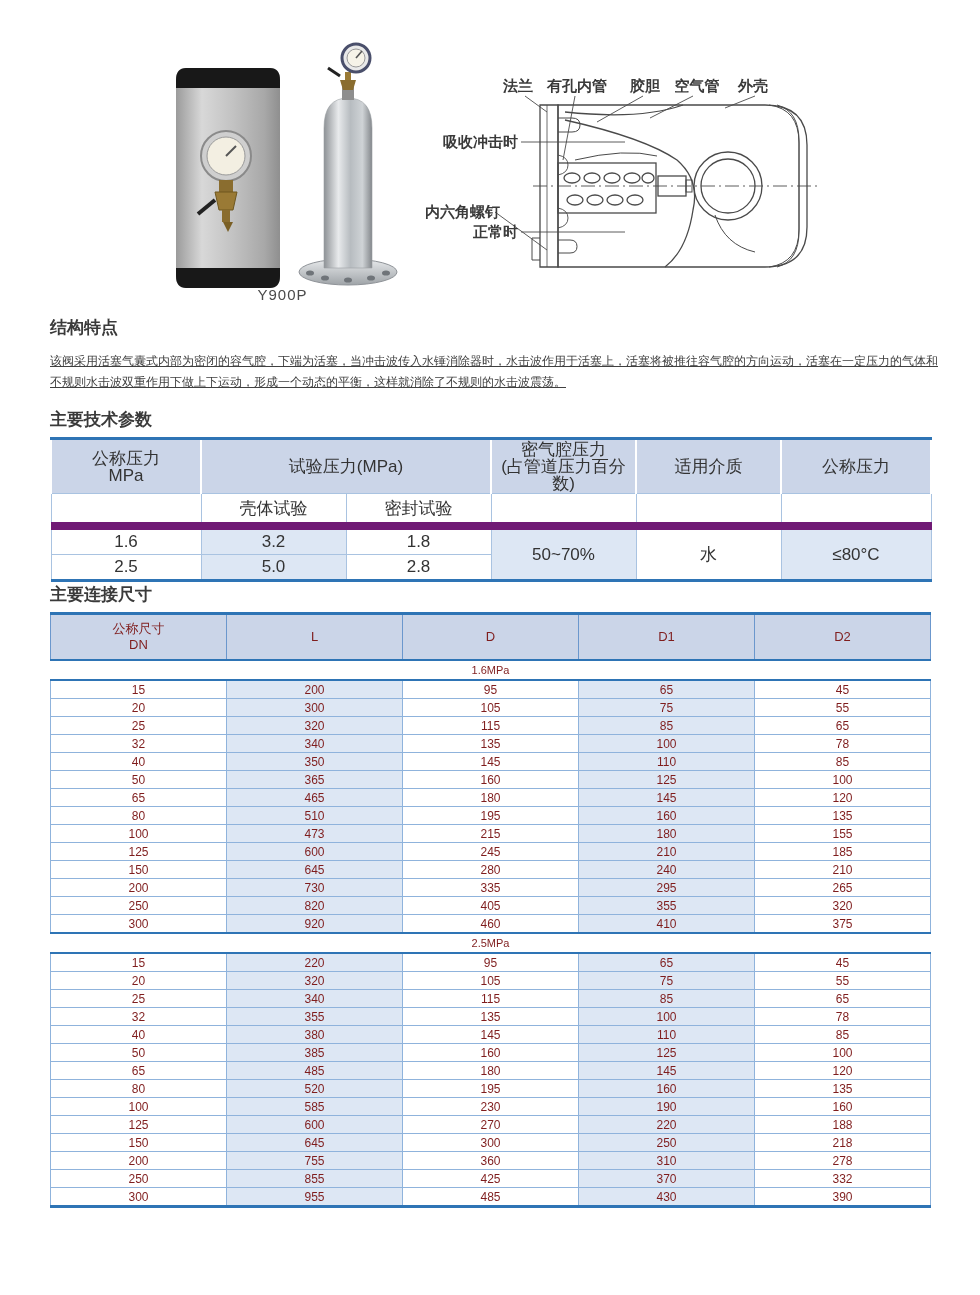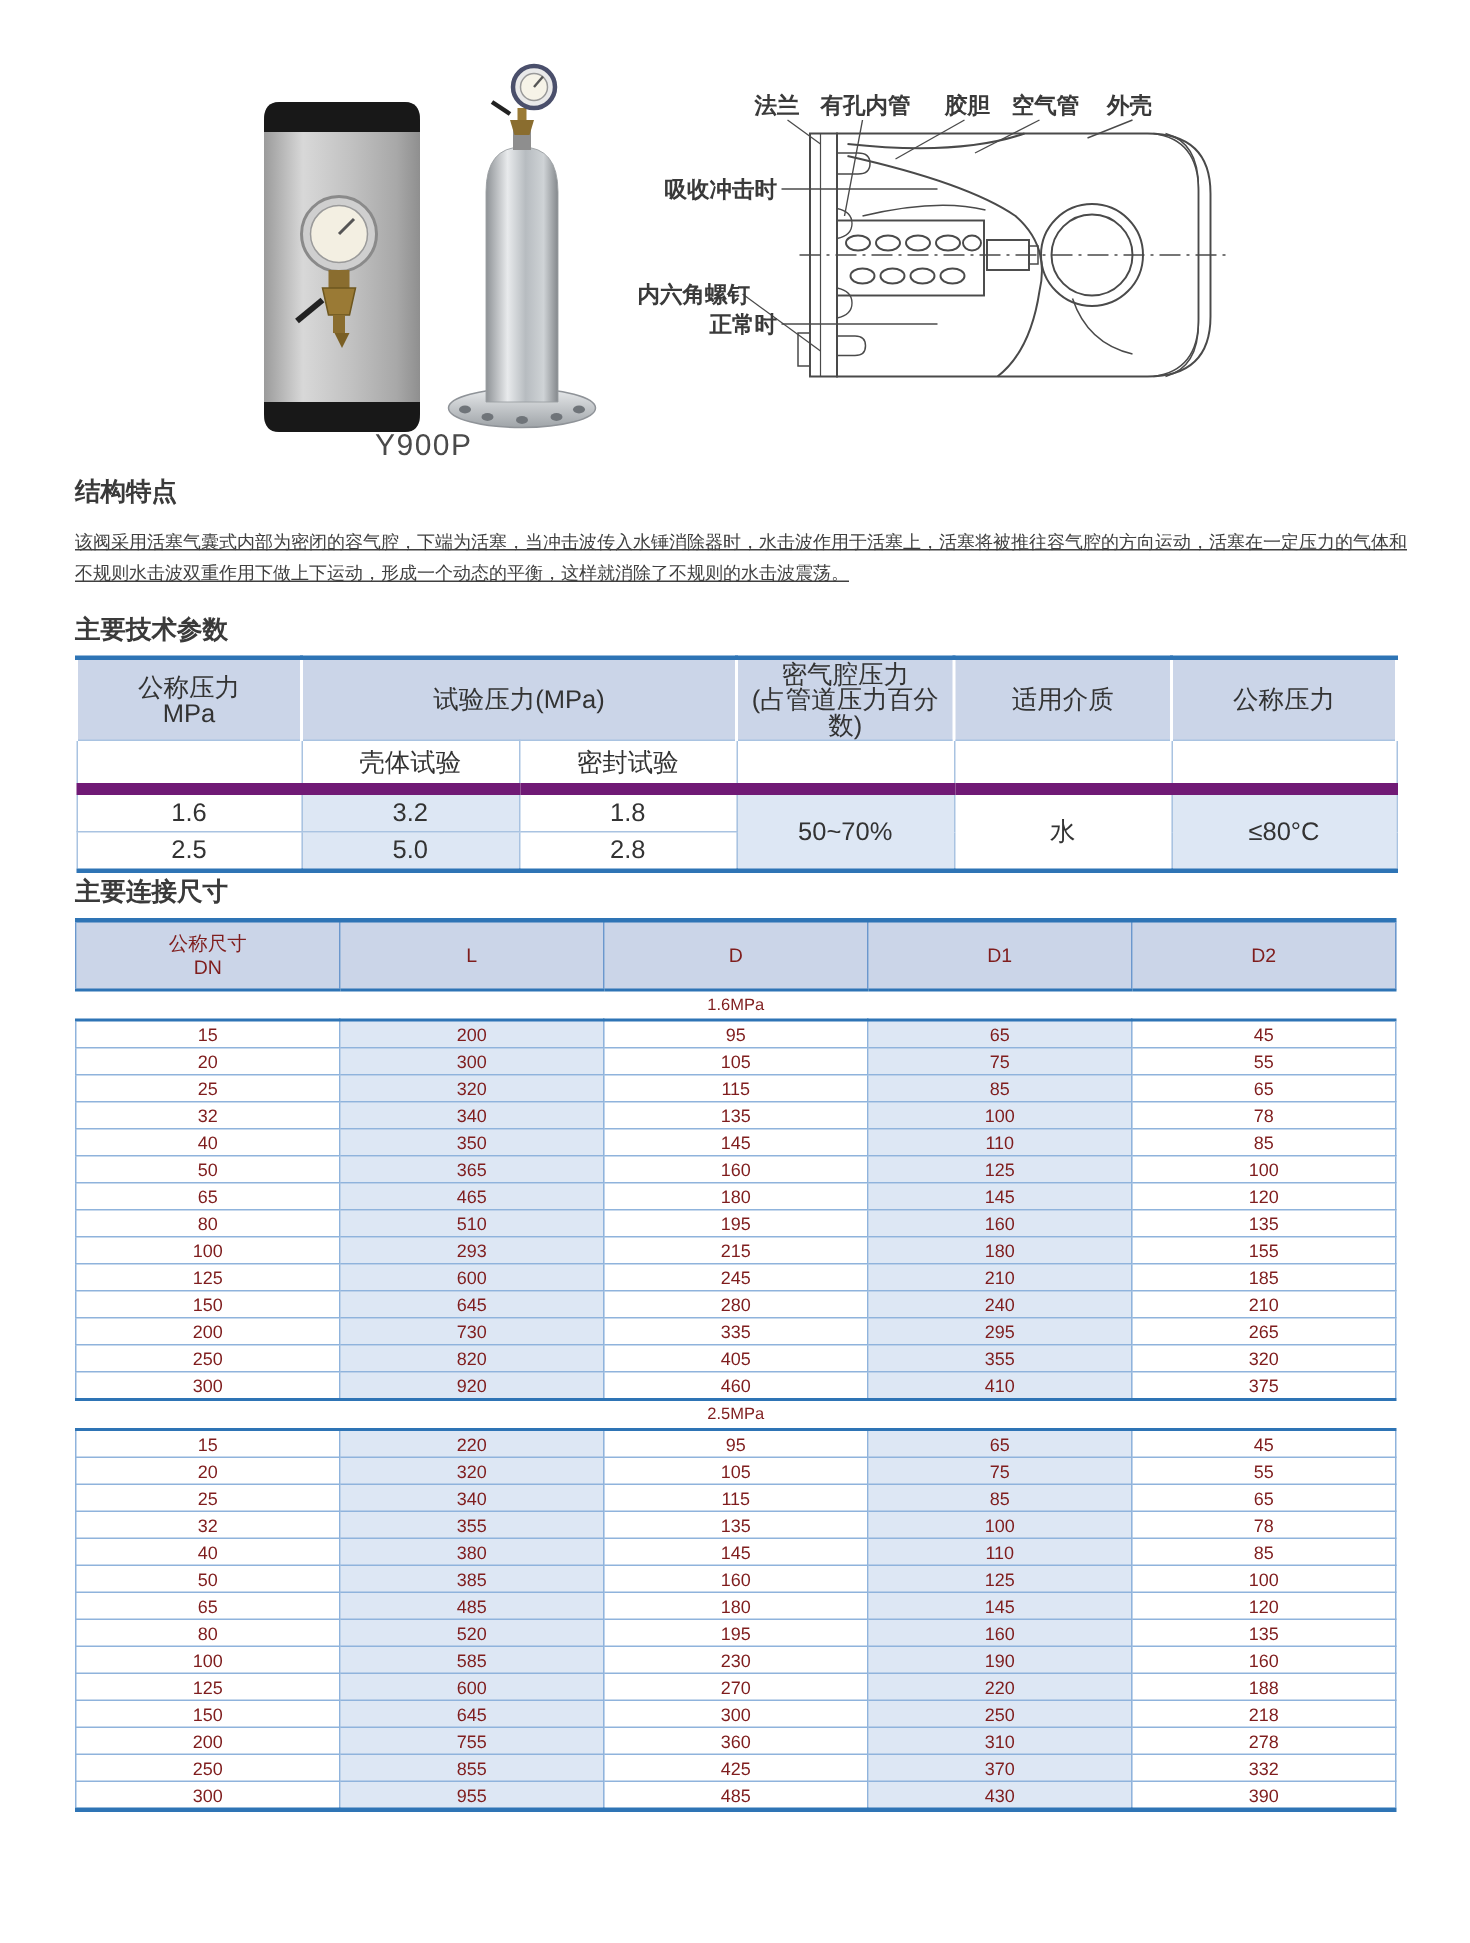--- a/index.html
+++ b/index.html
@@ -2,22 +2,22 @@
 <html><head>
 <meta charset="utf-8">
 <style>
   html,body{margin:0;padding:0;background:#fff;}
   .page{position:relative;width:980px;height:1295px;background:#fff;overflow:hidden;
         font-family:"Liberation Sans","DejaVu Sans",sans-serif;color:#3c3c3c;}
 
   
   .photo-wrap{position:absolute;left:160px;top:40px;width:245px;height:248px;}
   .photo-caption{position:absolute;left:160px;top:286px;width:245px;text-align:center;
-                 font-size:20px;color:#4a4a4a;letter-spacing:1px;}
-  .diagram-wrap{position:absolute;left:425px;top:44px;width:535px;height:238px;}
+                 font-size:15px;color:#4a4a4a;letter-spacing:1px;}
+  .diagram-wrap{position:absolute;left:425px;top:60px;width:535px;height:238px;}
   .diagram-wrap svg text{font-family:"Liberation Sans","DejaVu Sans",sans-serif;
                          font-size:15px;fill:#3a3a3a;font-weight:bold;}
 
   
   .sec-title{position:absolute;left:50px;font-size:17px;font-weight:bold;color:#3a3a3a;}
   .body-text{position:absolute;left:50px;top:351px;width:888px;font-size:12px;
              line-height:21px;color:#404040;text-align:justify;text-decoration:underline;}
 
   
   .tech{position:absolute;left:50px;top:437px;width:880px;border-collapse:collapse;
@@ -296,21 +296,21 @@
         </tr>
         <tr class="data-row">
           <td>80</td>
           <td class="tint">510</td>
           <td>195</td>
           <td class="tint">160</td>
           <td>135</td>
         </tr>
         <tr class="data-row">
           <td>100</td>
-          <td class="tint">293</td>
+          <td class="tint">473</td>
           <td>215</td>
           <td class="tint">180</td>
           <td>155</td>
         </tr>
         <tr class="data-row">
           <td>125</td>
           <td class="tint">600</td>
           <td>245</td>
           <td class="tint">210</td>
           <td>185</td>

